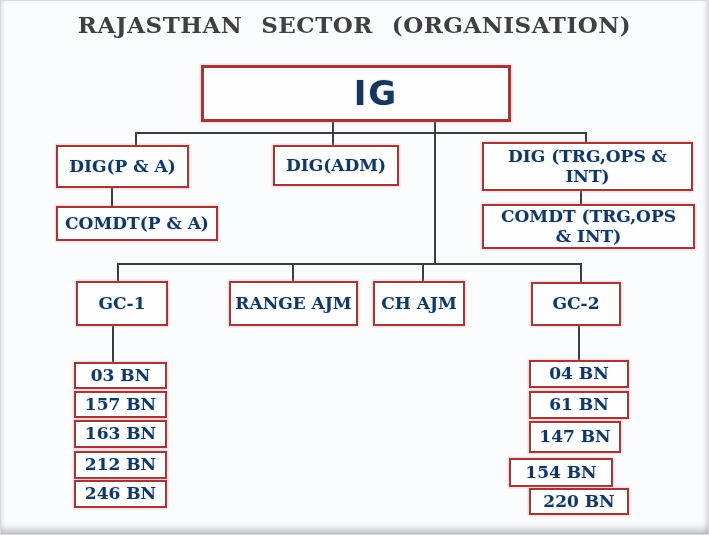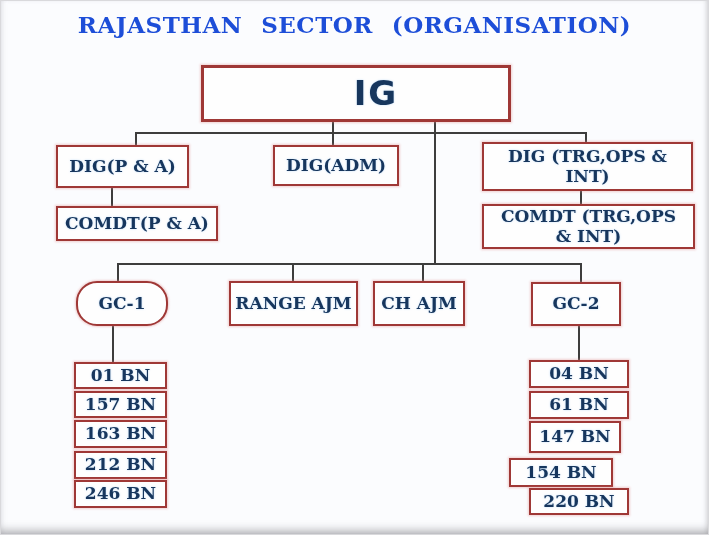--- a/index.html
+++ b/index.html
@@ -12,21 +12,21 @@
     overflow:hidden;
     font-family:"DejaVu Serif","Liberation Serif",serif;
     box-shadow: inset 0 -9px 10px -6px rgba(130,130,135,.65),
                 inset -4px 0 5px -3px rgba(170,170,175,.5),
                 inset 4px 0 5px -3px rgba(200,200,205,.35);
   }
   .title{
     position:absolute;left:0;top:10px;width:100%;
     text-align:center;
     font-size:23px;font-weight:bold;
-    color:#1d4ed8;
+    color:#404040;
     word-spacing:0.45em;
     letter-spacing:0.5px;
   }
   .obox{
     position:absolute;
     border:2px solid #9f3836;
     background:#fefefe;
     box-shadow:0 0 2px 1px rgba(225,140,140,.4);
     display:flex;align-items:center;justify-content:center;
     text-align:center;
@@ -83,35 +83,35 @@
     <span>DIG (TRG,OPS &amp; INT)</span>
   </div>
 
   <div class="obox" style="left:55px;top:205px;width:162px;height:35px;">
     <span>COMDT(P &amp; A)</span>
   </div>
   <div class="obox" style="left:481px;top:203px;width:213px;height:45px;padding:0 8px;">
     <span>COMDT (TRG,OPS &amp; INT)</span>
   </div>
 
-  <div class="obox" style="left:75px;top:280px;width:92px;height:45px;border-radius:21px;">
+  <div class="obox" style="left:75px;top:280px;width:92px;height:45px;">
     <span>GC-1</span>
   </div>
   <div class="obox" style="left:228px;top:280px;width:129px;height:45px;">
     <span>RANGE AJM</span>
   </div>
   <div class="obox" style="left:372px;top:280px;width:92px;height:45px;">
     <span>CH AJM</span>
   </div>
   <div class="obox" style="left:530px;top:281px;width:90px;height:44px;">
     <span>GC-2</span>
   </div>
 
   <div class="obox bn" style="left:73px;top:361px;width:93px;height:27px;">
-    <span>01 BN</span>
+    <span>03 BN</span>
   </div>
   <div class="obox bn" style="left:73px;top:390px;width:93px;height:27px;">
     <span>157 BN</span>
   </div>
   <div class="obox bn" style="left:73px;top:419px;width:93px;height:28px;">
     <span>163 BN</span>
   </div>
   <div class="obox bn" style="left:73px;top:450px;width:93px;height:28px;">
     <span>212 BN</span>
   </div>

